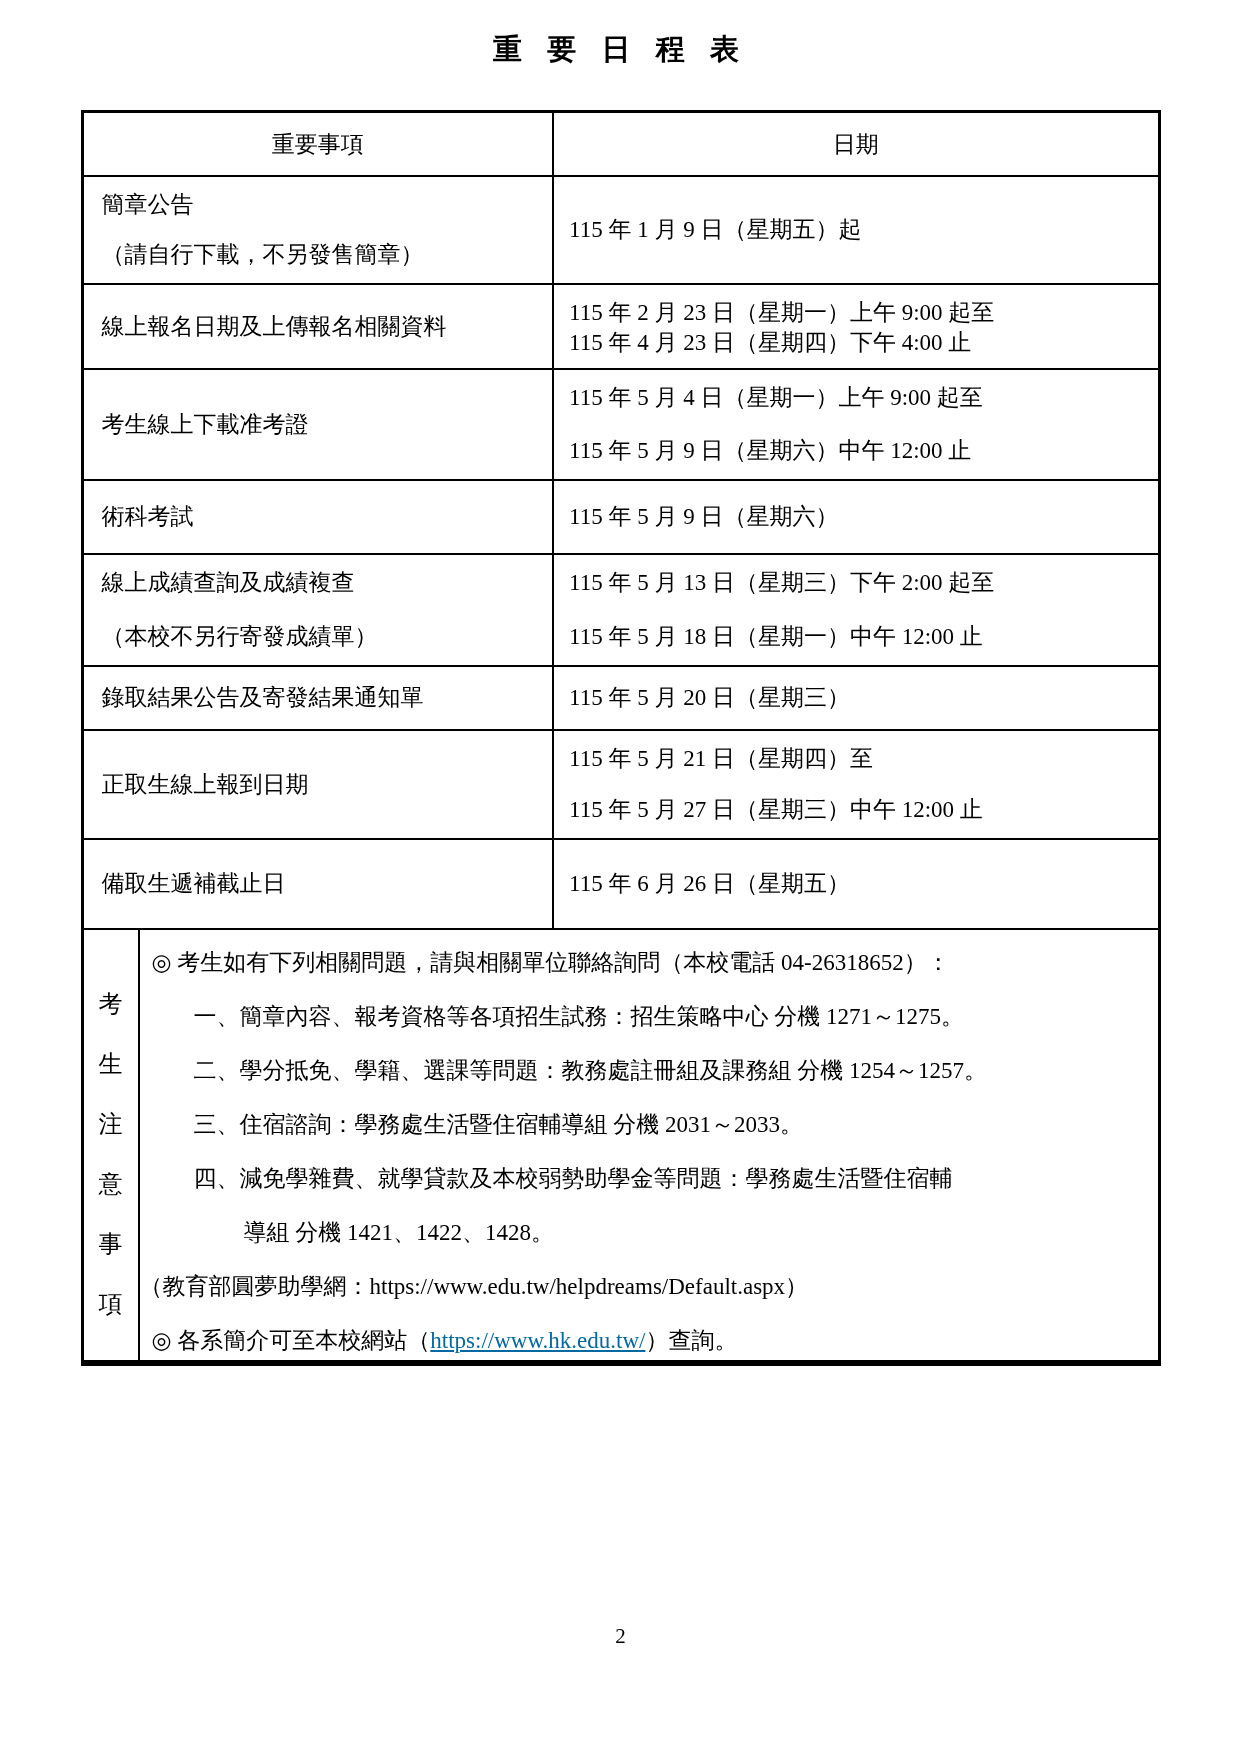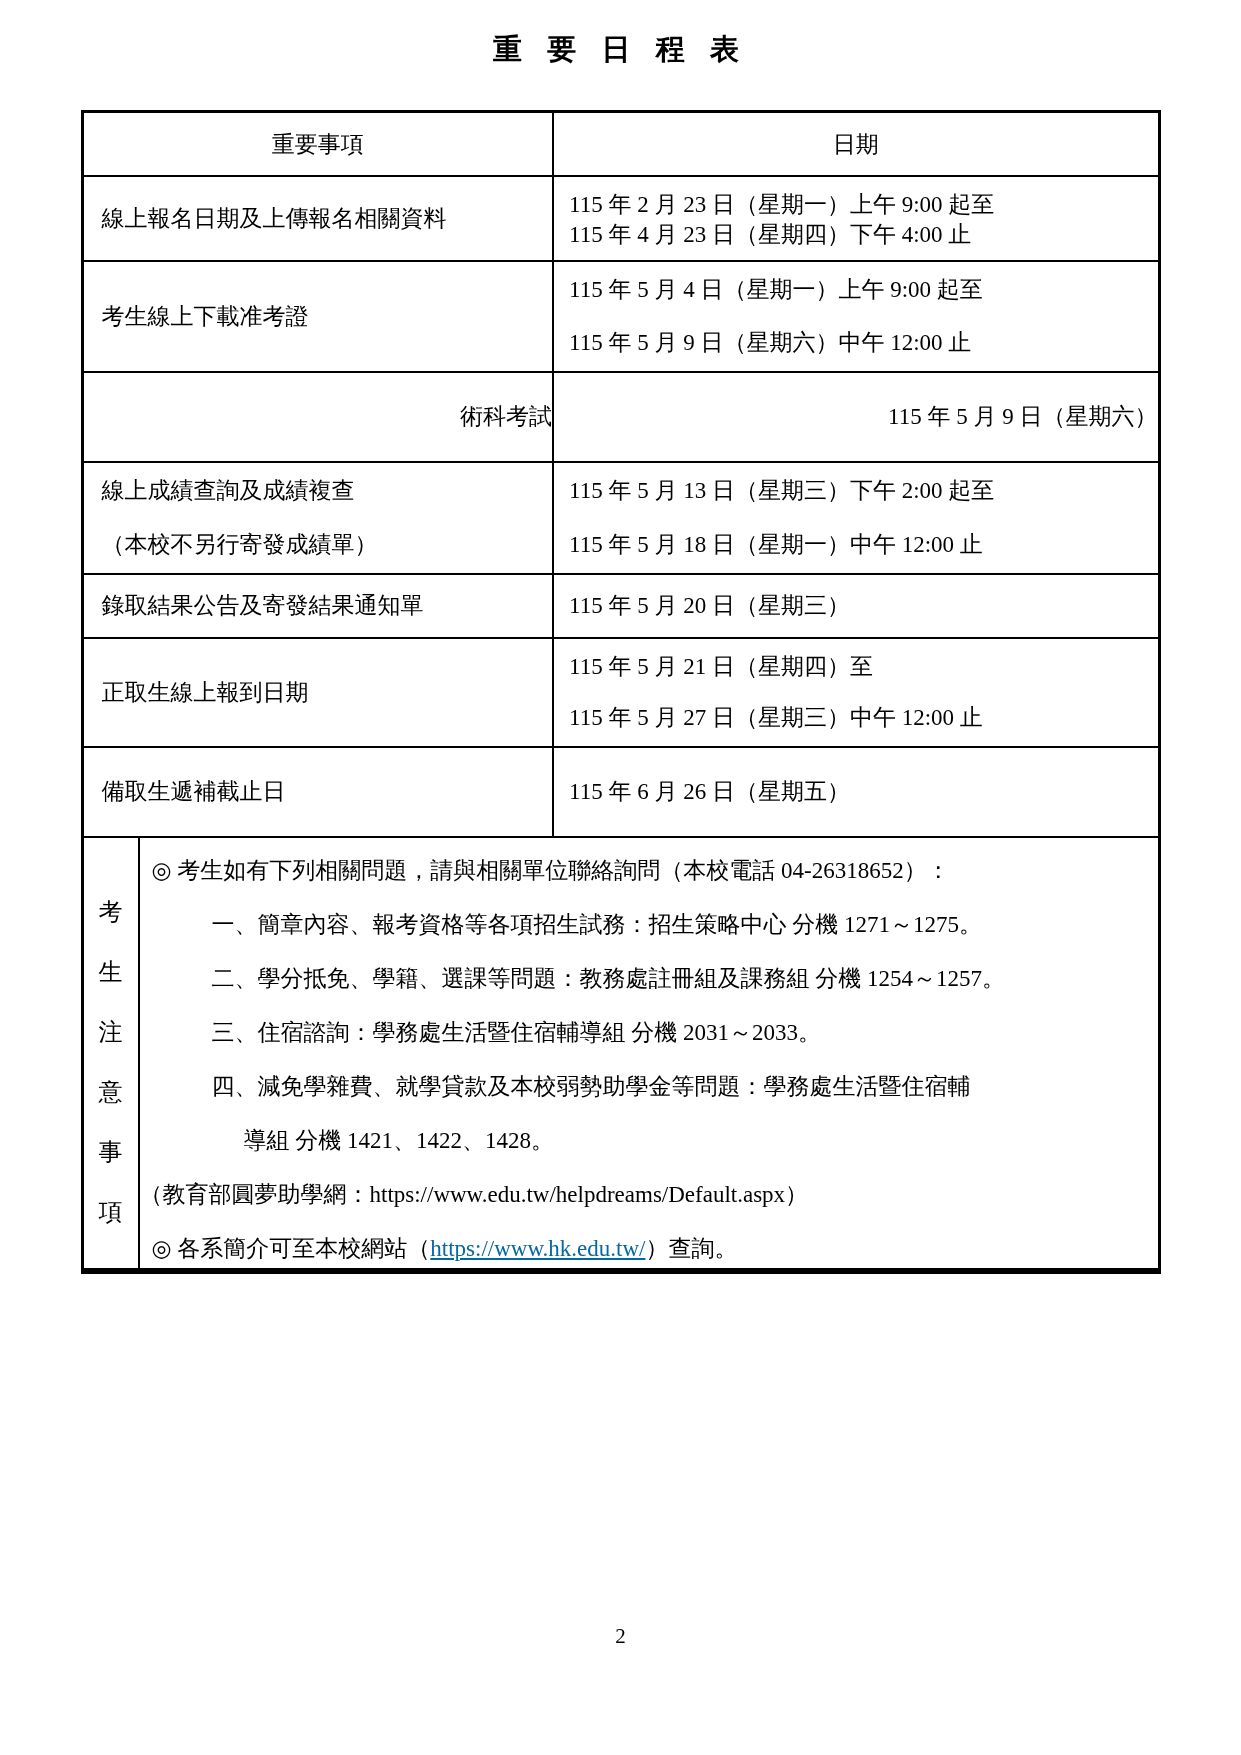--- a/index.html
+++ b/index.html
@@ -42,21 +42,21 @@
   .cell{
     display:flex;flex-direction:column;
     box-sizing:border-box;
     justify-content:center;
   }
   .cell.two{justify-content:space-between;padding-top:13px;padding-bottom:13px;}
   td.item .cell{padding-left:18px;}
   td.date .cell{padding-left:15px;}
   .ln{white-space:nowrap;line-height:30px;}
   .r0 .cell{height:106px;} .r1 .cell{height:83px;} .r2 .cell{height:109px;}
-  .r3 .cell{height:88px;align-items:flex-end;}  .r4 .cell{height:110px;} .r5 .cell{height:62px;}
+  .r3 .cell{height:72px;}  .r4 .cell{height:110px;} .r5 .cell{height:62px;}
   .r6 .cell{height:107px;} .r7 .cell{height:88px;}
   tr.notes-row td{border-bottom:6px solid #000;}
   .notes-cell{padding:0;}
   .notes-wrap{display:flex;height:430px;}
   .notes-label{
     width:56px;
     border-right:2px solid #000;
     display:flex;flex-direction:column;
     justify-content:space-evenly;align-items:center;
     box-sizing:border-box;
@@ -64,21 +64,21 @@
     font-size:24px;
   }
   .notes-content{
     flex:1;
     box-sizing:border-box;
     padding-top:6px;
     font-size:23px;
   }
   .nl{line-height:54px;white-space:nowrap;}
   .ind-a{margin-left:12px;}
-  .ind-b{margin-left:72px;}
+  .ind-b{margin-left:54px;}
   .ind-c{margin-left:104px;}
   .ind-d{}
   .link{color:#0369a1;text-decoration:underline;cursor:pointer;}
   .pageno{
     position:absolute;
     top:1624px;left:0;
     width:100%;
     text-align:center;
     font-size:21px;
   }
@@ -95,20 +95,33 @@
         <col class="c-item">
         <col class="c-date">
       </colgroup>
     <thead>
       <tr>
         <th>重要事項</th>
         <th>日期</th>
       </tr>
     </thead>
     <tbody>
+      <tr class="r0">
+        <td class="item">
+            <div class="cell two">
+          <div class="ln">簡章公告</div>
+          <div class="ln">（請自行下載，不另發售簡章）</div>
+        </div>
+          </td>
+        <td class="date">
+            <div class="cell">
+          <div class="ln">115 年 1 月 9 日（星期五）起</div>
+        </div>
+          </td>
+      </tr>
       <tr class="r1">
         <td class="item">
             <div class="cell">
           <div class="ln">線上報名日期及上傳報名相關資料</div>
         </div>
           </td>
         <td class="date">
             <div class="cell two">
           <div class="ln">115 年 2 月 23 日（星期一）上午 9:00 起至</div>
           <div class="ln">115 年 4 月 23 日（星期四）下午 4:00 止</div>

